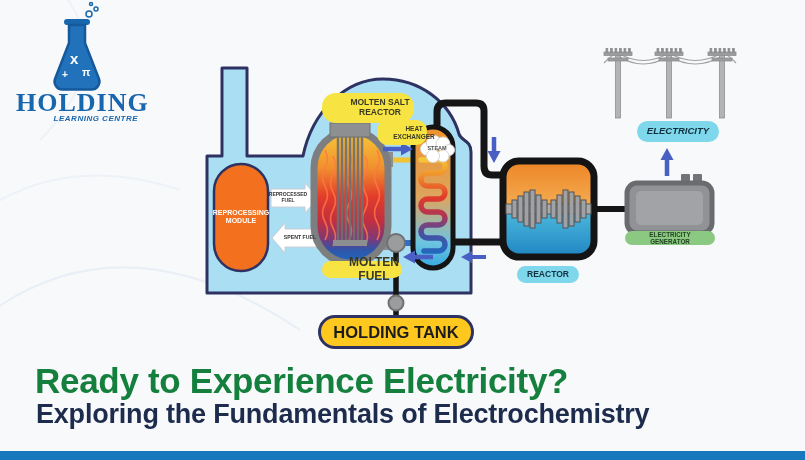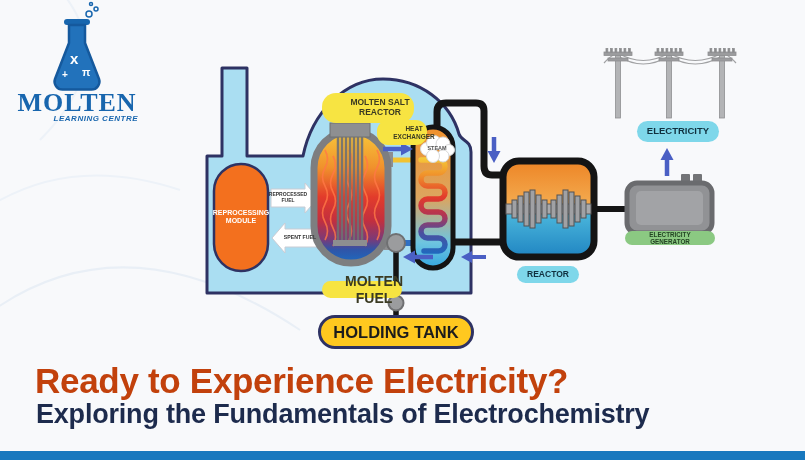--- a/index.html
+++ b/index.html
@@ -17,40 +17,40 @@
     text-align:center; font-weight:bold; color:#3a3a22;
     border-radius:14px; line-height:1.15; padding:1px 4px;
   }
   .yellow{background:#f7e442;padding-left:28px;}
   .cyan{background:#7ed7ea; color:#10303f;}
   .green{background:#8bc982; color:#234423;}
   .lbl-msr{left:322px; top:93px; width:92px; height:30px; font-size:8.5px;}
   .lbl-hx{left:377px; top:120px; width:50px; height:25px; font-size:6.5px; border-radius:11px;}
   .lbl-steam{left:419px; top:143px; width:36px; height:11px; font-size:5.5px; color:#555;
     background:transparent; padding:0;}
-  .lbl-mf{left:322px; top:261px; width:80px; height:17px; font-size:14px; border-radius:9px;margin-top:20px;}
+  .lbl-mf{left:322px; top:261px; width:80px; height:17px; font-size:12px; border-radius:9px;}
   .lbl-rm{left:215px; top:200px; width:52px; height:34px; font-size:7px; color:#fff;
     background:transparent; padding:0;}
   .lbl-rf{left:270px; top:190px; width:36px; height:16px; font-size:5px; color:#333;
     background:transparent; padding:0; font-weight:bold;}
   .lbl-sf{left:282px; top:230px; width:36px; height:16px; font-size:5.2px; color:#333;
     background:transparent; padding:0; font-weight:bold;}
   .lbl-ht{left:318px; top:315px; width:156px; height:34px; background:#ffc81f;
     border:3px solid #2e3263; border-radius:20px; font-size:16.5px; color:#1c1c1c;}
   .lbl-turbine{left:517px; top:266px; width:62px; height:17px; font-size:8.5px; border-radius:9px;}
   .lbl-eg{left:625px; top:231px; width:90px; height:14px; font-size:6.3px; border-radius:7px;}
-  .lbl-elec{left:637px; top:121px; width:82px; height:21px; font-size:9.5px; border-radius:11px;}
+  .lbl-elec{left:637px; top:121px; width:82px; height:21px; font-size:9.5px; border-radius:11px;font-style:italic;}
   
   .logo-name{left:16px; top:88px; width:122px; text-align:center;
     font-family:"Liberation Serif", serif; font-weight:bold; font-size:26px;
     color:#1866ae; letter-spacing:1px;}
   .logo-tagline{left:38px; top:114px; width:100px; text-align:right;
     font-style:italic; font-weight:bold; font-size:8px; color:#1866ae; letter-spacing:.5px;}
   
-  .title{left:35px; top:361px; font-weight:800; font-size:35px; letter-spacing:-0.3px; color:#c2410c;}
+  .title{left:35px; top:361px; font-weight:800; font-size:35px; letter-spacing:-0.3px; color:#15803d;}
   .subtitle{left:36px; top:399px; font-weight:bold; font-size:27px; letter-spacing:-0.2px; color:#1d2b4d;}
   
   .bottom-bar{left:0; right:0; bottom:0; height:9px; background:#1878be;}
 </style>
 </head>
 <body>
 
 <div class="canvas">
 
   <svg class="abs" style="left:0;top:0" width="805" height="460" viewBox="0 0 805 460">
@@ -288,20 +288,20 @@
   <div class="pill lbl-steam">STEAM</div>
   <div class="pill yellow lbl-mf">MOLTEN FUEL</div>
   <div class="pill lbl-rm">REPROCESSING MODULE</div>
   <div class="pill lbl-rf">REPROCESSED FUEL</div>
   <div class="pill lbl-sf">SPENT FUEL</div>
   <div class="pill lbl-ht">HOLDING TANK</div>
   <div class="pill cyan lbl-turbine">REACTOR</div>
   <div class="pill green lbl-eg">ELECTRICITY GENERATOR</div>
   <div class="pill cyan lbl-elec">ELECTRICITY</div>
 
-  <div class="abs logo-name">MOLTEN</div>
+  <div class="abs logo-name">HOLDING</div>
   <div class="abs logo-tagline">LEARNING CENTRE</div>
 
   <div class="abs title">Ready to Experience Electricity?</div>
   <div class="abs subtitle">Exploring the Fundamentals of Electrochemistry</div>
 
   <div class="abs bottom-bar"></div>
 </div>
 
 </body></html>

